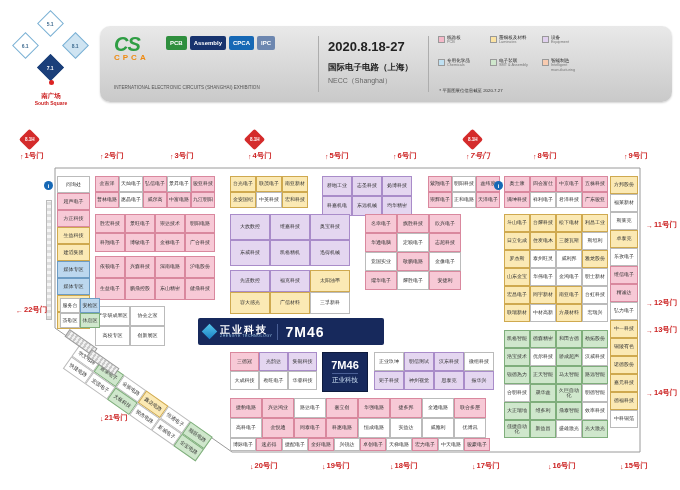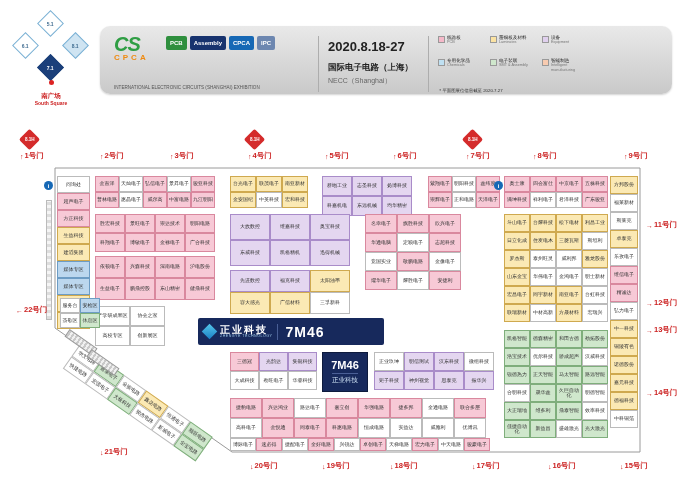--- a/index.html
+++ b/index.html
@@ -1,20 +1,20 @@
 <!DOCTYPE html>
 <html><head>
 <meta charset="utf-8">
 <style>
   *{margin:0;padding:0;box-sizing:border-box}
   html,body{width:680px;height:490px}
   body{position:relative;font-family:"Liberation Sans","DejaVu Sans",sans-serif;background:#fff;overflow:hidden}
 
   
-  .header{position:absolute;left:100px;top:26px;width:572px;height:68px;
+  .header{position:absolute;left:100px;top:26px;width:572px;height:76px;
     background:linear-gradient(180deg,#e9e9e9,#c9c9c9);border-radius:10px;box-shadow:0 1px 2px rgba(0,0,0,.18)}
   .cslogo{position:absolute;left:14px;top:8px;line-height:1}
   .cs{font-style:italic;font-weight:bold;font-size:20px;color:#2f9e44;letter-spacing:-1px}
   .show{display:block;font-size:8px;font-weight:bold;color:#ef8a10;letter-spacing:3px}
   .sponsors{position:absolute;left:66px;top:10px;display:flex;gap:3px}
   .sp{height:14px;padding:0 4px;color:#fff;font-size:6px;font-weight:bold;display:flex;align-items:center;border-radius:2px}
   .title-cn{position:absolute;left:14px;top:42px;width:205px;font-size:12px;font-weight:bold;color:#14366b;letter-spacing:1px}
   .title-en{position:absolute;left:14px;top:59px;width:210px;font-size:4.6px;color:#555}
   .sep{position:absolute;top:10px;height:56px;width:1px;background:#adadad}
   .sep1{left:218px}.sep2{left:328px}
@@ -428,21 +428,21 @@
       <span>4号门</span>
     </div>
     <div class="gate" style="left: 325px; top: 151px;">
       <span class="garrow">↑</span>
       <span>5号门</span>
     </div>
     <div class="gate" style="left: 393px; top: 151px;">
       <span class="garrow">↑</span>
       <span>6号门</span>
     </div>
-    <div class="gate" style="left: 466px; top: 151px;">
+    <div class="gate" style="left: 466px; top: 151px; font-style: italic;">
       <span class="garrow">↑</span>
       <span>7号门</span>
     </div>
     <div class="gate" style="left: 533px; top: 151px;">
       <span class="garrow">↑</span>
       <span>8号门</span>
     </div>
     <div class="gate" style="left: 624px; top: 151px;">
       <span class="garrow">↑</span>
       <span>9号门</span>
@@ -480,21 +480,21 @@
       <span>18号门</span>
     </div>
     <div class="gate" style="left: 322px; top: 461px;">
       <span class="garrow">↓</span>
       <span>19号门</span>
     </div>
     <div class="gate" style="left: 250px; top: 461px;">
       <span class="garrow">↓</span>
       <span>20号门</span>
     </div>
-    <div class="gate" style="left: 100px; top: 413px; margin-top: 34px;">
+    <div class="gate" style="left: 100px; top: 413px;">
       <span class="garrow">↓</span>
       <span>21号门</span>
     </div>
     <div class="gate" style="left: 16px; top: 305px;">
       <span class="garrow">←</span>
       <span>22号门</span>
     </div>
     <div class="shuttle" style="left: 22px; top: 132px;">
       <span>8.1H</span>
     </div>

